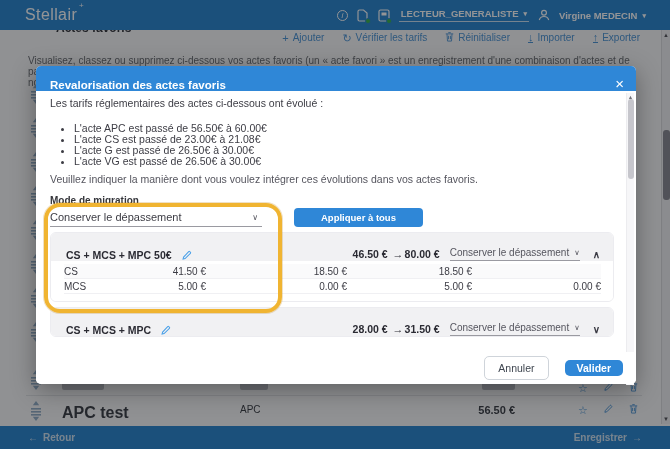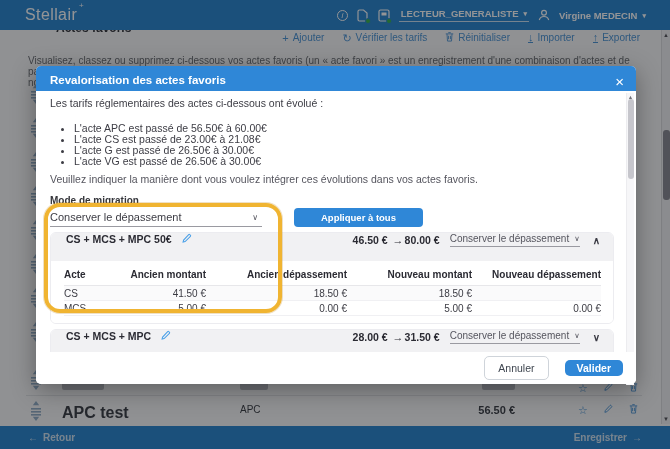--- a/index.html
+++ b/index.html
@@ -41,36 +41,36 @@
   .pagescroll .pthumb { position:absolute; left:1px; top:100px; width:7px; height:70px; background:#8a8a92; border-radius:3px; }
   .pagescroll .parr { position:absolute; left:0; width:8px; text-align:center; font-size:6px; color:#55555a; }
 
   .bottombar { position:absolute; left:0; bottom:0; width:670px; height:23px; background:#2a86cf; z-index:3; display:flex; align-items:center; justify-content:space-between; padding:0 28px; }
   .bb-link { color:#cfe2f1; font-size:10px; font-weight:bold; background:none; border:none; font-family:inherit; cursor:pointer; display:flex; gap:5px; align-items:center; }
 
   .overlay { position:absolute; inset:0; background:rgba(10,12,16,0.44); z-index:4; }
 
   
   .modal { position:absolute; left:36px; top:66px; width:600px; height:318px; background:#fff; border-radius:5px; z-index:5; box-shadow:0 6px 24px rgba(0,0,0,.35); }
-  .m-head { height:25px; background:#2f87d7; border-radius:5px 5px 0 0; display:flex; align-items:flex-start; padding:8px 12px 0 14px;gap:28px; }
+  .m-head { height:25px; background:#2f87d7; border-radius:5px 5px 0 0; display:flex; align-items:flex-end; padding:8px 12px 0 14px;gap:28px; }
   .m-title { color:#fff; font-size:11.5px; font-weight:bold; }
   .m-close { margin-left:auto; color:#fff; font-size:15px; line-height:15px; background:none; border:none; cursor:pointer; font-family:inherit; }
   .m-body { padding:6px 22px 0 14px; height:261px; overflow:hidden; }
   .m-intro { font-size:10.5px; color:#3c3c44; line-height:12px; }
   .m-list { list-style:disc; padding-left:24px; margin-top:14px; }
   .m-list li { font-size:10.5px; color:#3c3c44; line-height:11px; }
   .m-note { margin-top:6px; font-size:10.5px; color:#55555e; line-height:13px; }
   .mig-label { margin-top:9px; font-size:10px; font-weight:bold; color:#35363b; }
   .mig-row { margin-top:2px; display:flex; align-items:flex-end; }
   .mig-select { width:212px; border-bottom:1px solid #9a9aa1; display:flex; align-items:center; justify-content:space-between; font-size:11px; color:#3c3c44; padding:1px 4px 3px 0; cursor:pointer; }
   .mig-select .sc { font-size:8px; color:#55555e; }
   .btn-apply { margin-left:32px; background:#2f87d7; color:#fff; border:none; border-radius:4px; font-size:9.5px; font-weight:bold; padding:4px 27px; font-family:inherit; cursor:pointer; }
 
   .acc { margin-top:5px; border:1px solid #ececf0; border-radius:6px; overflow:hidden; background:#fff; }
-  .acc-head { height:28px; background:#f1f1f3; display:flex; align-items:flex-start; padding:0 13px 0 15px; cursor:pointer; }
+  .acc-head { height:28px; background:#f1f1f3; display:flex; align-items:flex-end; padding:0 13px 0 15px; cursor:pointer; }
   .acc-label { font-size:10.5px; font-weight:bold; color:#2b2b33; }
   .pencil { color:#4aa0e8; margin-left:9px; display:inline-flex; cursor:pointer; }
   .acc-right { margin-left:auto; display:flex; align-items:center; }
   .acc-right b { font-size:10.5px; color:#2b2b33; }
   .acc-right .arr { font-weight:bold; font-size:11px; color:#2b2b33; margin:0 1px 0 5px; }
   .mini-select { margin-left:10px; display:flex; align-items:center; gap:5px; border-bottom:1px solid #9a9aa1; padding-bottom:2px; font-size:10px; color:#55555e; cursor:pointer; }
   .mini-select .sc { font-size:7.5px; }
   .chev { margin-left:13px; font-size:10px; font-weight:bold; color:#3b3b44; cursor:pointer; }
 
   .acc-panel { padding:3px 12px 7px 13px; background:#fff; }
@@ -321,27 +321,20 @@
             <span class="arr">→</span>
             <b>80.00 €</b>
             <span class="mini-select">
               <span>Conserver le dépassement</span>
               <span class="sc">∨</span>
             </span>
             <span class="chev">∧</span>
           </span>
         </div>
         <div class="acc-panel">
-          <div class="trow thead">
-            <span>Acte</span>
-            <span>Ancien montant</span>
-            <span>Ancien dépassement</span>
-            <span>Nouveau montant</span>
-            <span>Nouveau dépassement</span>
-          </div>
           <div class="trow tdata alt">
             <span>CS</span>
             <span>41.50 €</span>
             <span>18.50 €</span>
             <span>18.50 €</span>
           </div>
           <div class="trow tdata">
             <span>MCS</span>
             <span>5.00 €</span>
             <span>0.00 €</span>

